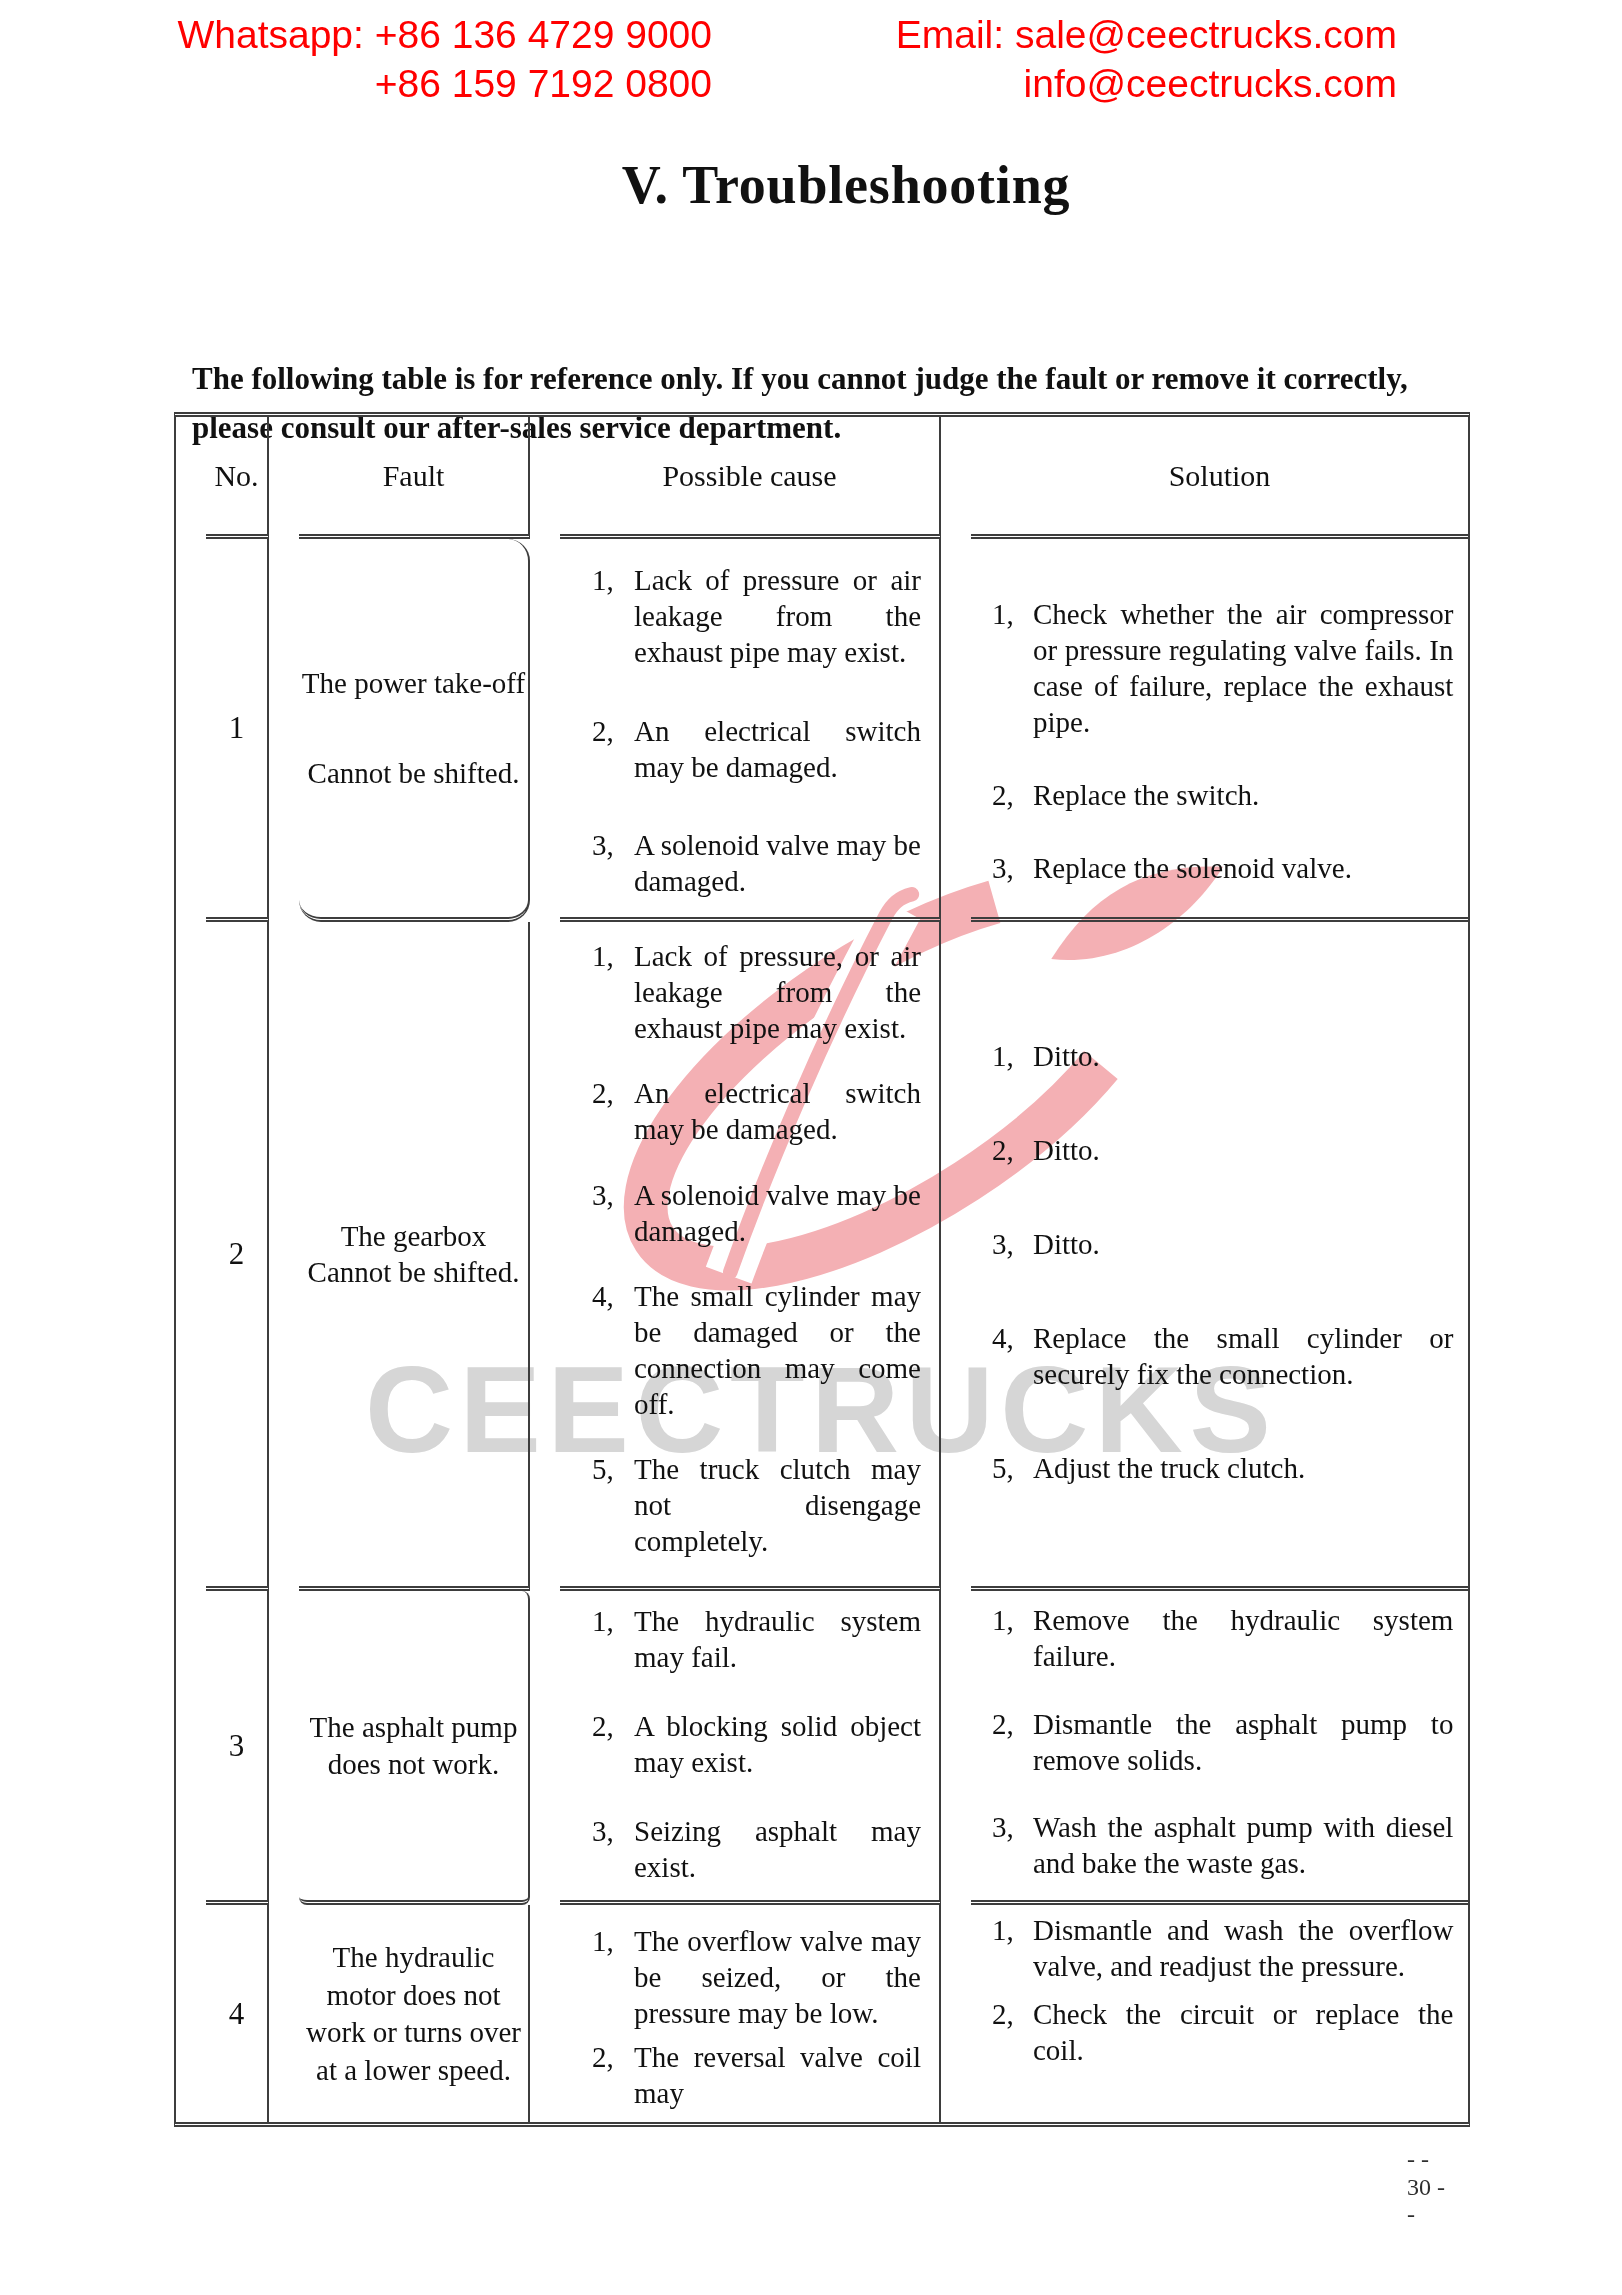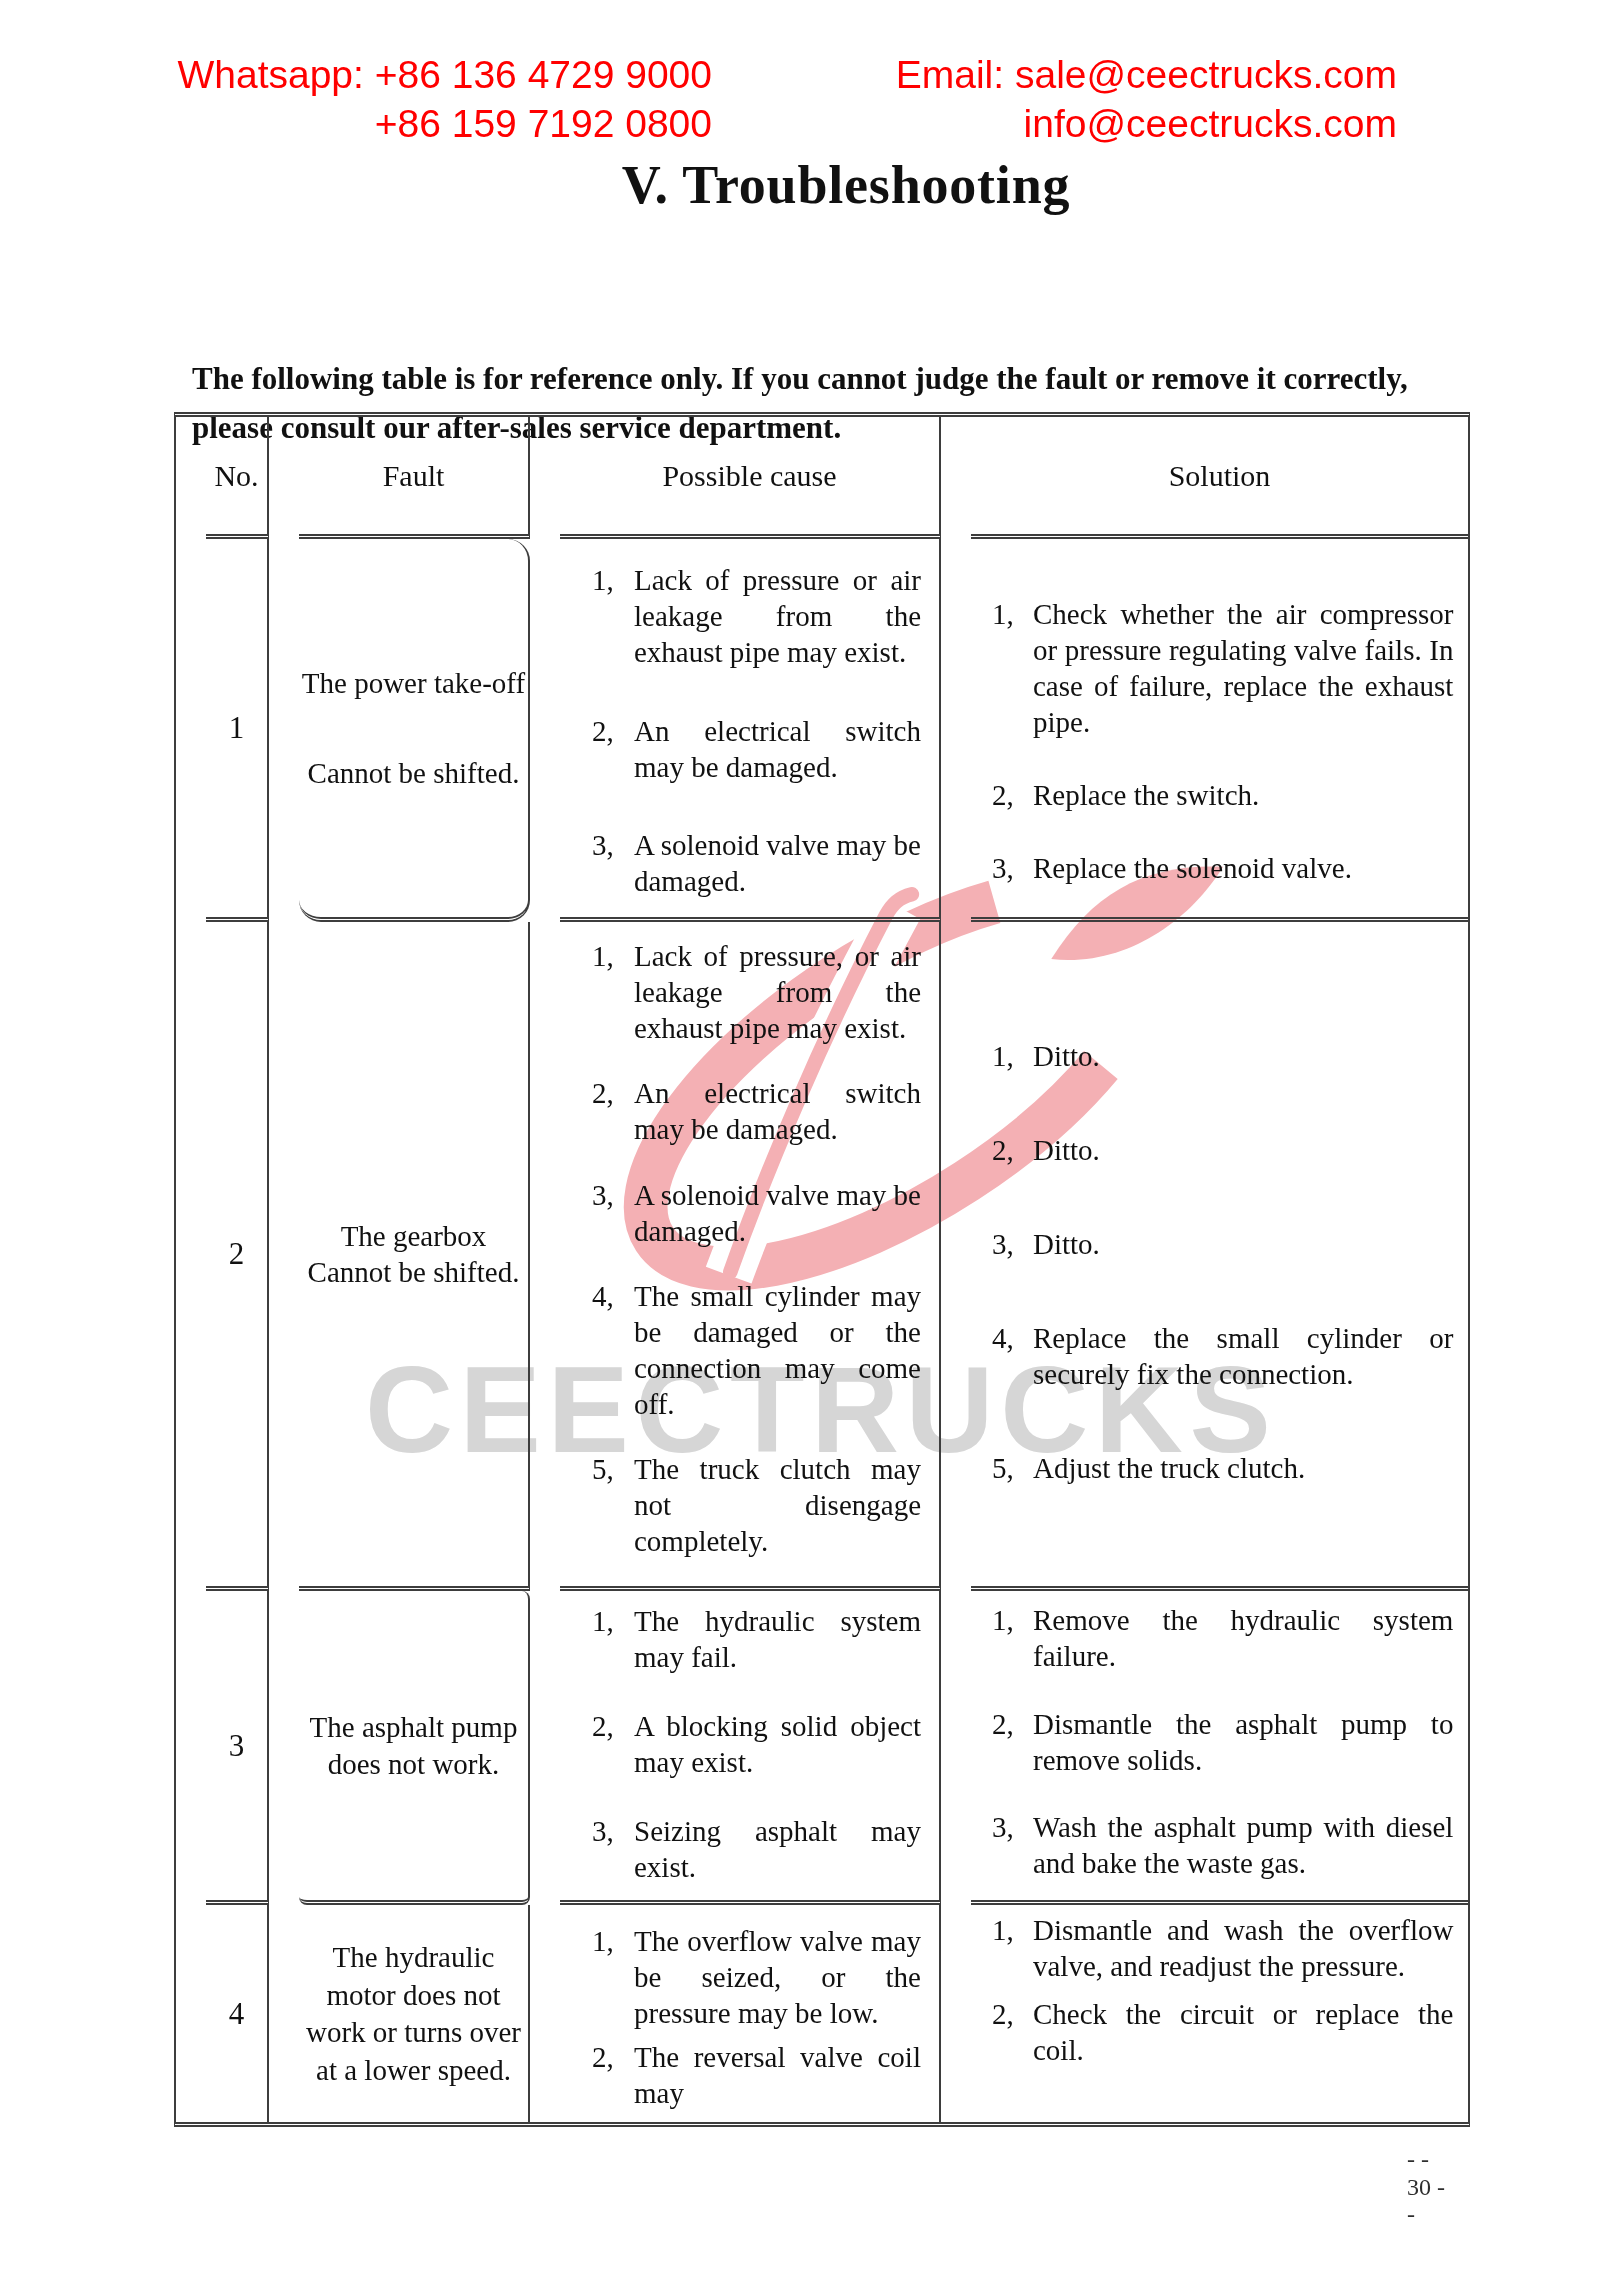--- a/index.html
+++ b/index.html
@@ -1,21 +1,21 @@
 <!DOCTYPE html>
 <html style="font-size:13px"><head>
 <meta charset="utf-8">
 <style>
   html,body{margin:0;padding:0;background:#888;}
   #page{position:relative;width:1622px;height:2295px;background:#ffffff;overflow:hidden;
         font-family:"Liberation Serif","DejaVu Serif",serif;color:#111;}
 
   
   .contact{position:absolute;top:9.7px;font-family:"Liberation Sans","DejaVu Sans",sans-serif;
-           font-size:39px;line-height:49px;color:#ff0000;text-align:right;white-space:nowrap;margin-top:40px;}
+           font-size:39px;line-height:49px;color:#ff0000;text-align:right;white-space:nowrap;}
   #contact-left{left:122px;width:590px;}
   #contact-right{left:811px;width:586px;}
 
   
   .title{position:absolute;top:154px;left:0;width:100%;text-align:center;
          font-size:54px;font-weight:bold;letter-spacing:0.8px;margin-left:35px;}
   .intro{position:absolute;left:192px;top:354px;font-size:31px;font-weight:bold;
          line-height:49px;white-space:nowrap;}
 
   

